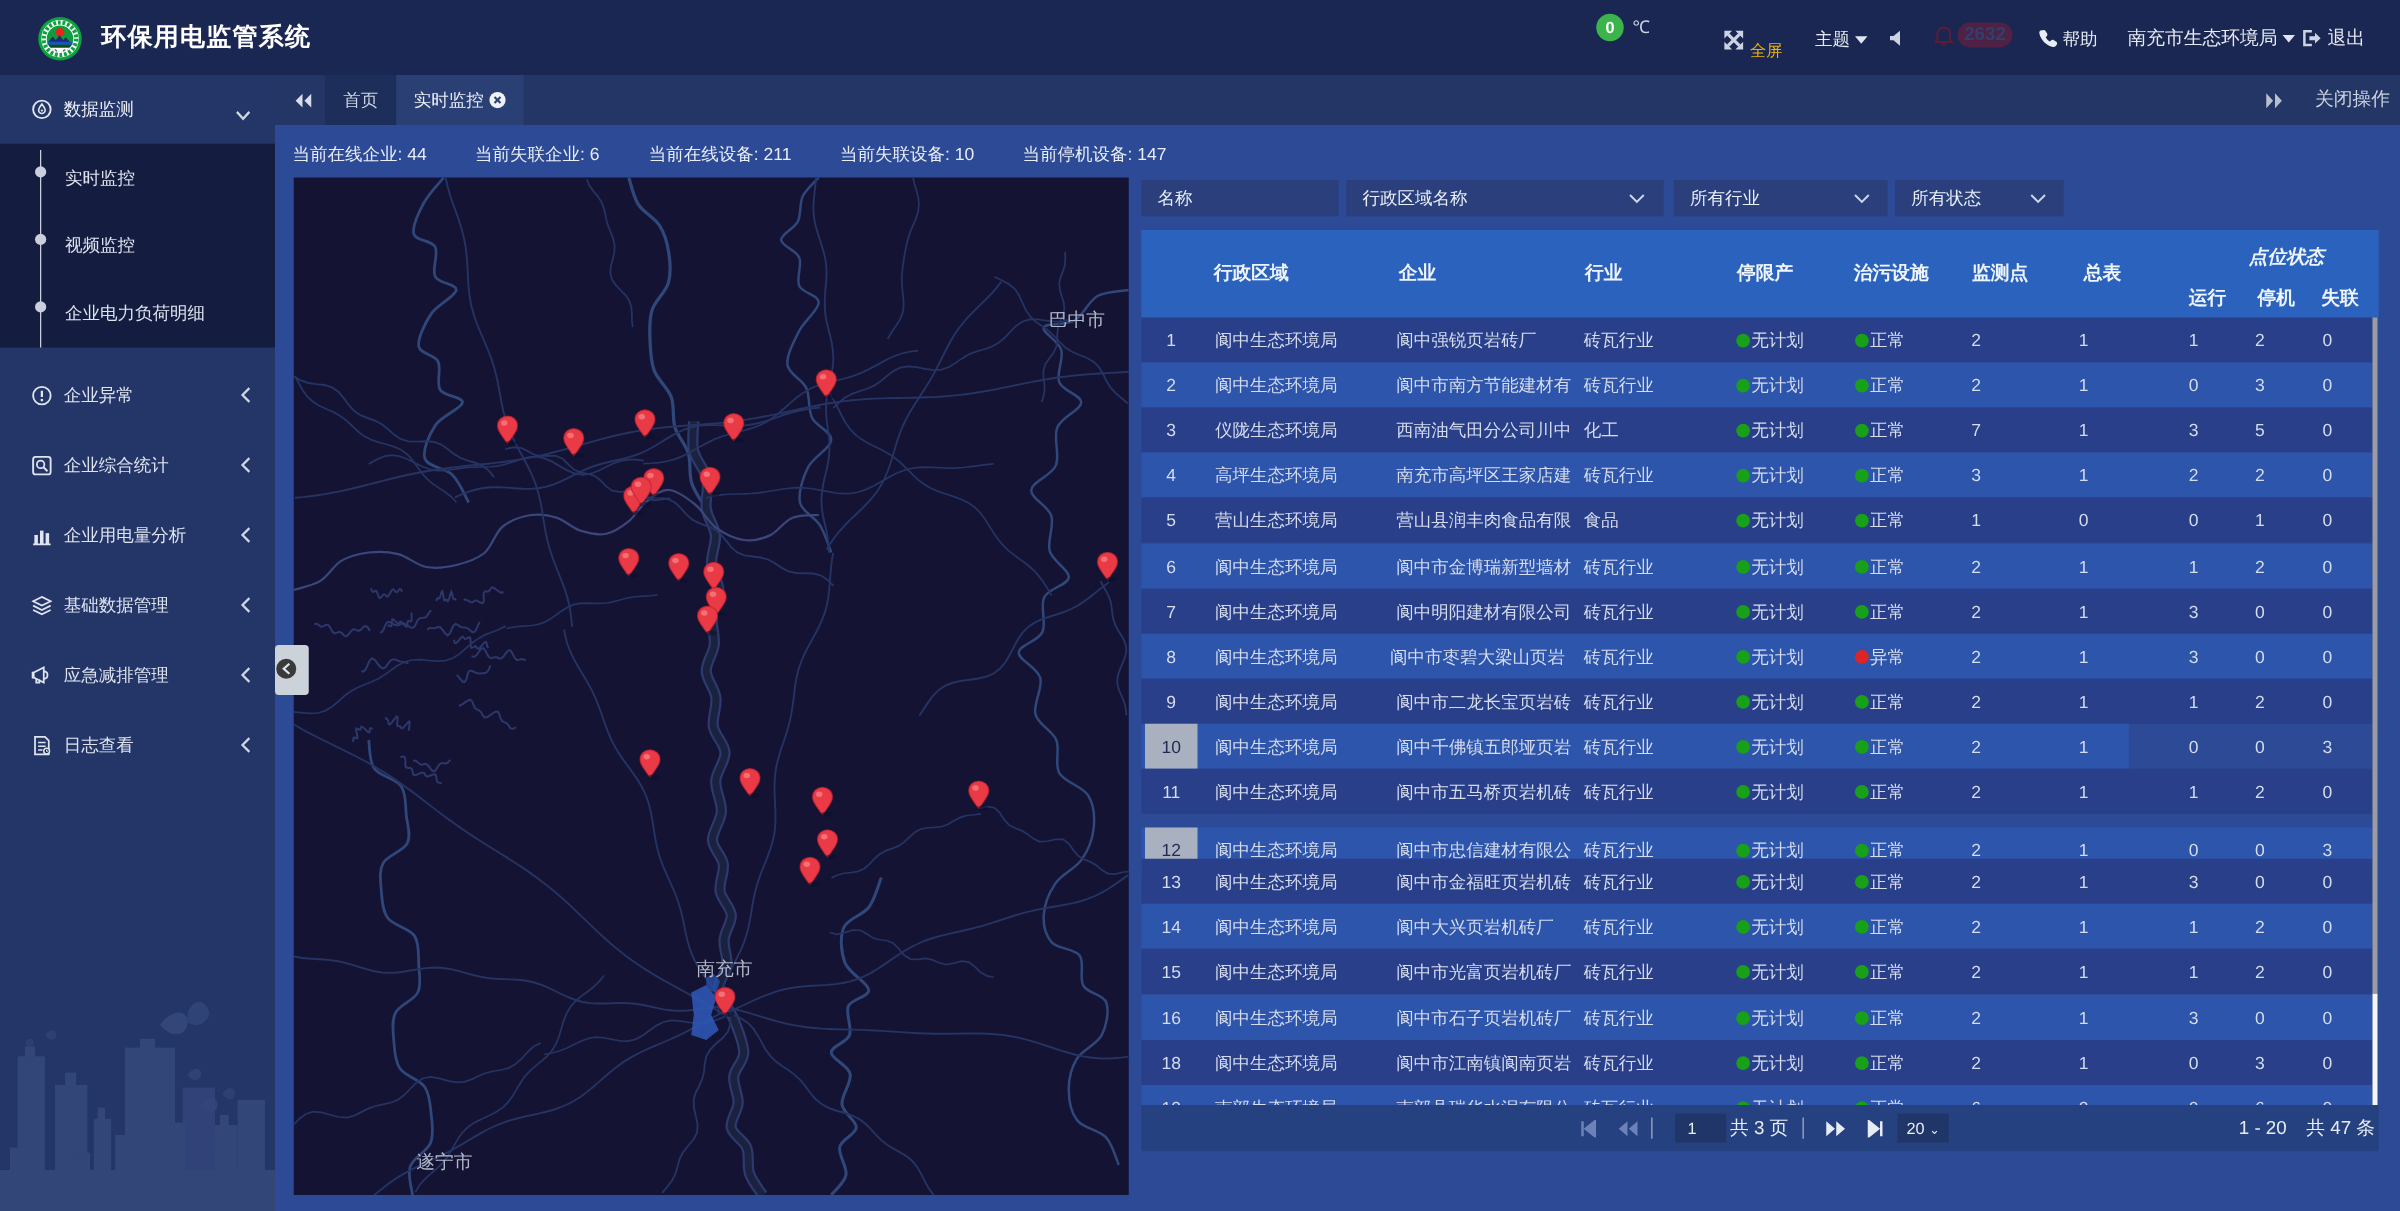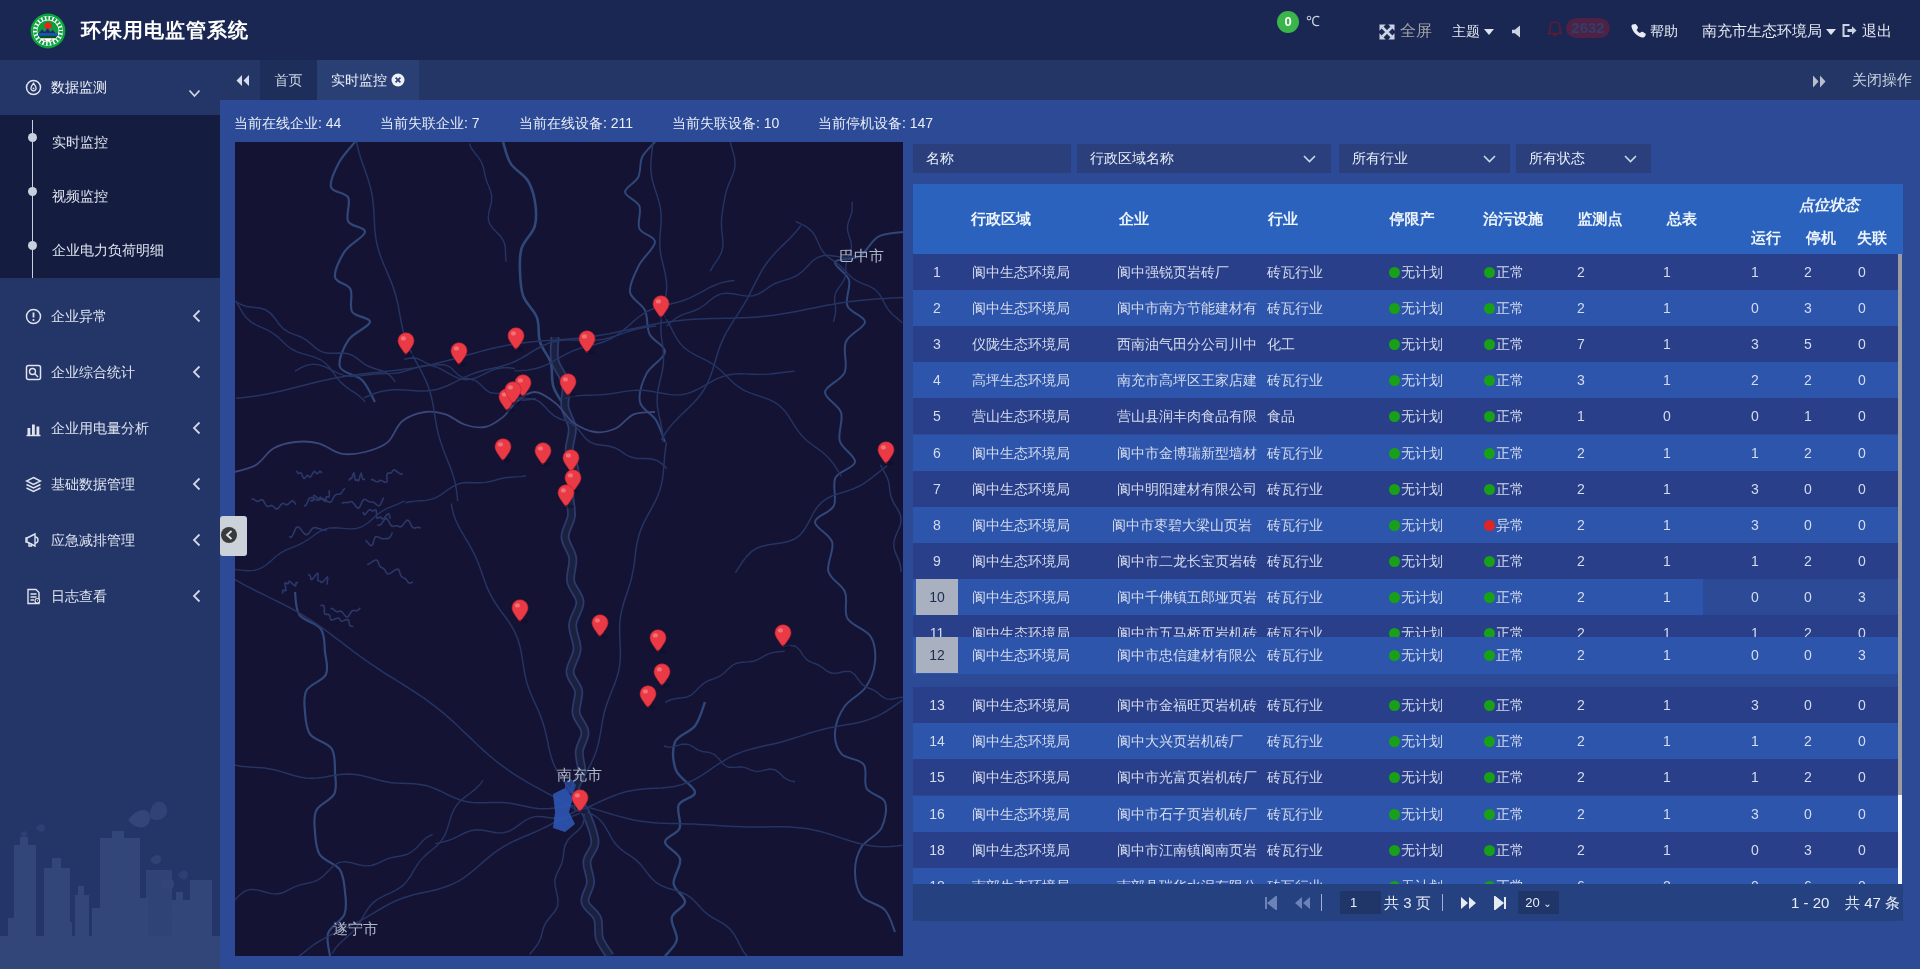--- a/index.html
+++ b/index.html
@@ -23,21 +23,21 @@
 <path d="M10.2 25.2 A10.6 10.6 0 0 0 25.8 25.2 Z" fill="#fff"></path>
 <path d="M13.8 26.6 l1.8 1.2 M22.2 26.6 l-1.8 1.2" stroke="#555" stroke-width="1"></path>
       </svg></div>
   <div class="abs" style="left:81px;top:0;height:60px;line-height:60px;font-size:20px;font-weight:bold;color:#fff;letter-spacing:1px">环保用电监管系统</div>
   <div class="abs" style="left:1277px;top:11px;width:22px;height:22px;border-radius:50%;background:#3bb44b;color:#fff;font-size:13px;font-weight:bold;text-align:center;line-height:22px">0</div>
   <div class="abs" style="left:1306px;top:0;height:43px;line-height:43px;font-size:14px;color:#ccd3e2">℃</div>
   <div class="abs" style="left:1378px;top:23px"><svg width="18" height="18" viewBox="0 0 18 18" style="">
         <path d="M4.5 4.5 L13.5 13.5 M13.5 4.5 L4.5 13.5" stroke="#ccd3e2" stroke-width="2.6" fill="none"></path>
         <path d="M1.5 1.5 h6.2 l-6.2 6.2 z M16.5 1.5 v6.2 l-6.2 -6.2 z M1.5 16.5 v-6.2 l6.2 6.2 z M16.5 16.5 h-6.2 l6.2 -6.2 z" fill="#ccd3e2"></path>
       </svg></div>
-  <div class="abs" style="left:1400px;top:0;height:62px;line-height:62px;font-size:16px;color:#a3a3a3">全屏</div>
+  <div class="abs" style="left:1400px;top:10px;height:62px;line-height:62px;font-size:13px;color:#eab308">全屏</div>
   <div class="abs" style="left:1452px;top:0;height:62px;line-height:62px;font-size:14px;color:#e6eaf2">主题<span style="display:inline-block;width:0;height:0;border-left:5px solid transparent;border-right:5px solid transparent;border-top:6px solid #dfe4ef;vertical-align:middle;margin-left:4px"></span></div>
   <div class="abs" style="left:1511px;top:24px"><svg width="10" height="13" viewBox="0 0 10 13" style="">
         <path d="M9 0.5 L9 12.5 L3.8 8.2 L1 8.2 L1 4.8 L3.8 4.8 Z" fill="#ccd3e2"></path>
       </svg></div>
   <div class="abs" style="left:1547px;top:20px"><svg width="16" height="17" viewBox="0 0 16 17" style="">
         <path d="M8 2 a5 5 0 0 1 5 5 v4 l1.5 2.5 h-13 L3 11 V7 a5 5 0 0 1 5-5 z M6.5 14.5 a1.6 1.6 0 0 0 3 0" fill="none" stroke="#5e1c34" stroke-width="1.6"></path>
       </svg></div>
   <div class="abs" style="left:1566px;top:18px;width:44px;height:20px;border-radius:10px;background:#4e2145;color:#303f6d;font-size:15px;font-weight:bold;text-align:center;line-height:20px">2632</div>
   <div class="abs" style="left:1631px;top:23px"><svg width="15" height="15" viewBox="0 0 15 15" style="">
         <path d="M3.2 1.2 c.8-.5 1.7-.3 2.2.5 l1.3 2.1 c.4.7.3 1.5-.3 2.1 l-.8.8 c.7 1.5 1.9 2.7 3.4 3.4 l.8-.8 c.6-.6 1.4-.7 2.1-.3 l2.1 1.3 c.8.5 1 1.5.5 2.2 l-.9 1.2 c-.6.7-1.5 1-2.4.8 C6.1 13.3 1.7 8.9.5 3.7 .3 2.8.6 1.9 1.4 1.4 z" fill="#e8ecf5"></path>
@@ -186,21 +186,21 @@
         </svg></span>
   </div>
   <div class="abs" style="left:1592px;top:14px"><svg width="15" height="13" viewBox="0 0 15 13" style="">
         <path d="M1 0.5 L6.5 6.5 L1 12.5 Z M8 0.5 L13.5 6.5 L8 12.5 Z" fill="#b9c0cd"></path>
       </svg></div>
   <div class="abs" style="left:1632px;top:0;height:40px;line-height:40px;font-size:15px;color:#ccd3e0">关闭操作</div>
 </div>
 
 <div class="abs" style="left:220px;top:100px;width:1700px;height:44px;font-size:14px;color:#e8edf6">
   <span class="abs" style="left:14px;top:0;line-height:46px">当前在线企业: 44</span>
-  <span class="abs" style="left:160px;top:0;line-height:46px">当前失联企业: 7</span>
+  <span class="abs" style="left:160px;top:0;line-height:46px">当前失联企业: 6</span>
   <span class="abs" style="left:299px;top:0;line-height:46px">当前在线设备: 211</span>
   <span class="abs" style="left:452px;top:0;line-height:46px">当前失联设备: 10</span>
   <span class="abs" style="left:598px;top:0;line-height:46px">当前停机设备: 147</span>
 </div>
 
 <svg width="668" height="814" viewBox="0 0 668 814" style="position:absolute;left:235px;top:142px;background:#141334">
 <defs>
       <g id="pin">
         <path d="M0 0 C -5.2 -7.5 -8 -10.5 -8 -14.6 A 8 7.6 0 1 1 8 -14.6 C 8 -10.5 5.2 -7.5 0 0 Z" fill="#e93a45"></path>
         <path d="M0 0 C -5.2 -7.5 -8 -10.5 -8 -14.6 A 8 7.6 0 1 1 8 -14.6 C 8 -10.5 5.2 -7.5 0 0 Z" fill="none" stroke="#c21f30" stroke-width="1" opacity=".6"></path>
@@ -500,21 +500,21 @@
 <span style="position:absolute;left:476px;width:11px;height:11px;border-radius:50%;background:#18a018;top:13px"></span>
 <span style="position:absolute;left:488px;line-height:36.1px">无计划</span>
 <span style="position:absolute;left:571px;width:11px;height:11px;border-radius:50%;background:#18a018;top:13px"></span>
 <span style="position:absolute;left:583px;line-height:36.1px">正常</span>
 <span style="position:absolute;left:648px;width:40px;text-align:center;line-height:36.1px">2</span>
 <span style="position:absolute;left:734px;width:40px;text-align:center;line-height:36.1px">1</span>
 <span style="position:absolute;left:822px;width:40px;text-align:center;line-height:36.1px">1</span>
 <span style="position:absolute;left:875px;width:40px;text-align:center;line-height:36.1px">2</span>
 <span style="position:absolute;left:929px;width:40px;text-align:center;line-height:36.1px">0</span>
     </div>
-    <div style="position:absolute;left:0;top:383px;width:985px;height:37px;background:#2d55ab">
+    <div style="position:absolute;left:0;top:408px;width:985px;height:37px;background:#2d55ab">
       <div style="position:absolute;left:3px;top:0;width:42px;height:36.1px;background:#a9b0bf"></div>
       <span style="position:absolute;left:3px;top:0;width:42px;text-align:center;line-height:36.1px;color:#1e2c52">12</span>
 <span style="position:absolute;left:59px;line-height:36.1px">阆中生态环境局</span>
 <span style="position:absolute;left:204px;width:146px;overflow:hidden;white-space:nowrap;line-height:36.1px">阆中市忠信建材有限公</span>
 <span style="position:absolute;left:354px;line-height:36.1px">砖瓦行业</span>
 <span style="position:absolute;left:476px;width:11px;height:11px;border-radius:50%;background:#18a018;top:13px"></span>
 <span style="position:absolute;left:488px;line-height:36.1px">无计划</span>
 <span style="position:absolute;left:571px;width:11px;height:11px;border-radius:50%;background:#18a018;top:13px"></span>
 <span style="position:absolute;left:583px;line-height:36.1px">正常</span>
 <span style="position:absolute;left:648px;width:40px;text-align:center;line-height:36.1px">2</span>

